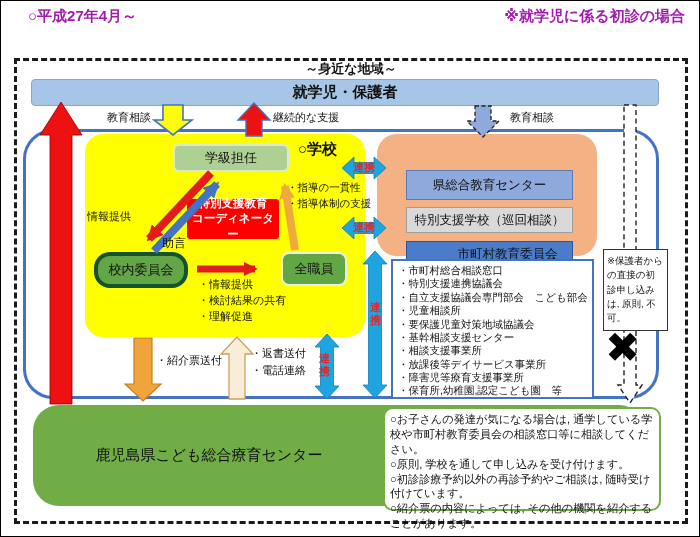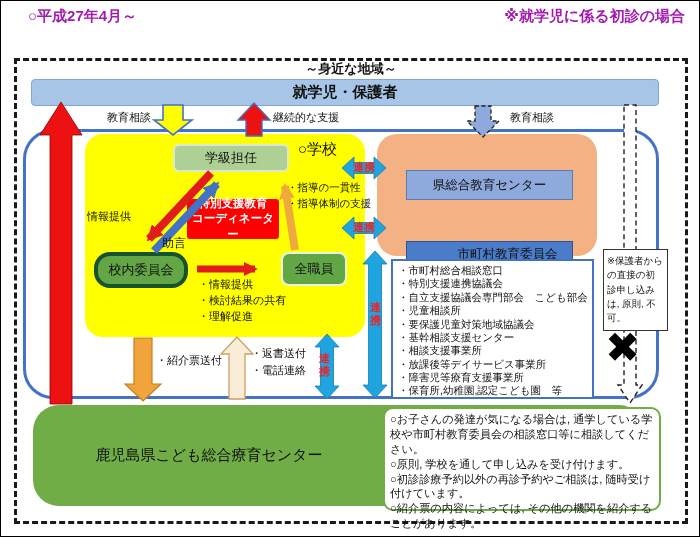--- a/index.html
+++ b/index.html
@@ -8,21 +8,21 @@
   .abs{position:absolute;box-sizing:border-box;}
   .flexc{display:flex;align-items:center;justify-content:center;text-align:center;}
   .lbl{position:absolute;font-size:11px;color:#111;white-space:nowrap;z-index:6;line-height:1.4;}
   .renkei{position:absolute;color:#E8262A;font-weight:bold;font-size:11px;z-index:6;line-height:1.15;}
   .hdr{position:absolute;top:6px;font-size:15px;font-weight:bold;color:#a21caf;white-space:nowrap;z-index:2;}
   #outer-dashed{left:13px;top:57px;width:674px;height:466px;border:3px dashed #1a1a1a;z-index:0;}
   #region-label{left:13px;top:59px;width:674px;text-align:center;font-size:13px;font-weight:bold;z-index:2;}
   #student-box{left:30px;top:78px;width:628px;height:27px;background:#A7C6E7;border:1.5px solid #7FA8D8;border-radius:4px;font-size:15px;font-weight:bold;z-index:2;}
   #main-rect{left:22px;top:128px;width:636px;height:270px;border:3px solid #4472C4;border-radius:30px;background:#fff;z-index:1;}
   #yellow-box{left:84px;top:133px;width:280px;height:203px;background:#FFFF00;border-radius:18px;z-index:2;}
-  #school-label{left:297px;top:139px;font-size:15px;font-weight:400;z-index:6;white-space:nowrap;}
+  #school-label{left:297px;top:139px;font-size:15px;font-weight:700;z-index:6;white-space:nowrap;}
   #homeroom-box{left:172px;top:143px;width:116px;height:28px;background:#AFD095;border:2px solid #DCE9D0;border-radius:6px;font-size:13px;z-index:3;}
   #coordinator-box{left:186px;top:198px;width:92px;height:40px;background:#FF0000;border-radius:3px;color:#fff;font-size:11.5px;font-weight:bold;z-index:3;flex-direction:column;line-height:1.35;}
   #committee-box{left:93px;top:251px;width:94px;height:36px;background:#62A646;border:4px solid #14532d;border-radius:16px;font-size:13px;z-index:3;}
   #allstaff-box{left:280px;top:251px;width:66px;height:34px;background:#62A646;border:2px solid #E8F2E0;border-radius:8px;font-size:13px;z-index:3;}
   #salmon-box{left:376px;top:133px;width:220px;height:122px;background:#F4B183;border-radius:20px;z-index:2;}
   .agency{left:405px;width:167px;font-size:12.5px;z-index:3;margin-top:28px;}
   #agency-0{top:141px;height:30px;background:#8EA9DC;border:1px solid #5B7BB5;}
   #agency-1{top:178px;height:26px;background:#D9D9D9;border:1px solid #9E9E9E;}
   #agency-2{top:212px;height:27px;background:#4B7CC9;border:1px solid #2F5597;padding-left:36px;}
   #list-box{left:390px;top:258px;width:203px;height:140px;background:#fff;border:2.5px solid #4472C4;padding:3px 2px 0 5px;z-index:3;}
@@ -55,20 +55,21 @@
   <div class="abs flexc" id="homeroom-box">学級担任</div>
   <div class="abs flexc" id="coordinator-box">
     <div>特別支援教育</div>
     <div>コーディネーター</div>
   </div>
   <div class="abs flexc" id="committee-box">校内委員会</div>
   <div class="abs flexc" id="allstaff-box">全職員</div>
 
   <div class="abs" id="salmon-box"></div>
   <div class="abs flexc agency" id="agency-0">県総合教育センター</div>
+  <div class="abs flexc agency" id="agency-1">特別支援学校（巡回相談）</div>
   <div class="abs flexc agency" id="agency-2">市町村教育委員会</div>
 
   <div class="abs" id="list-box">
     <div class="org">・市町村総合相談窓口</div>
     <div class="org">・特別支援連携協議会</div>
     <div class="org">・自立支援協議会専門部会　こども部会</div>
     <div class="org">・児童相談所</div>
     <div class="org">・要保護児童対策地域協議会</div>
     <div class="org">・基幹相談支援センター</div>
     <div class="org">・相談支援事業所</div>

